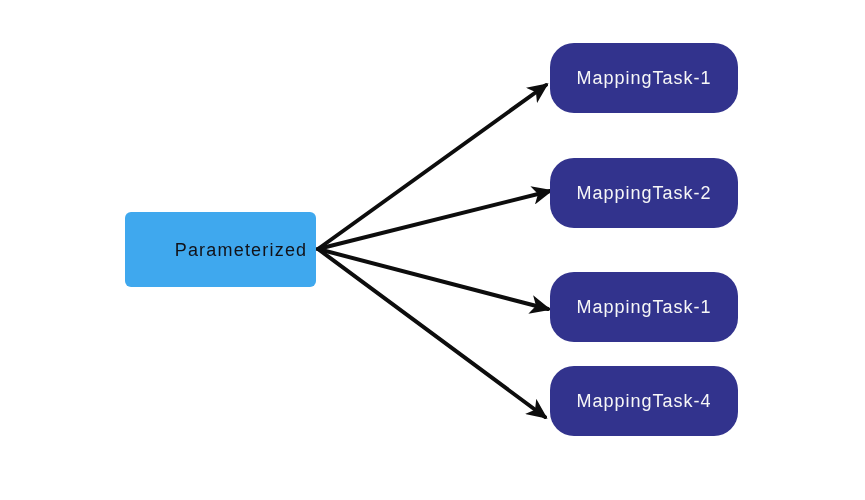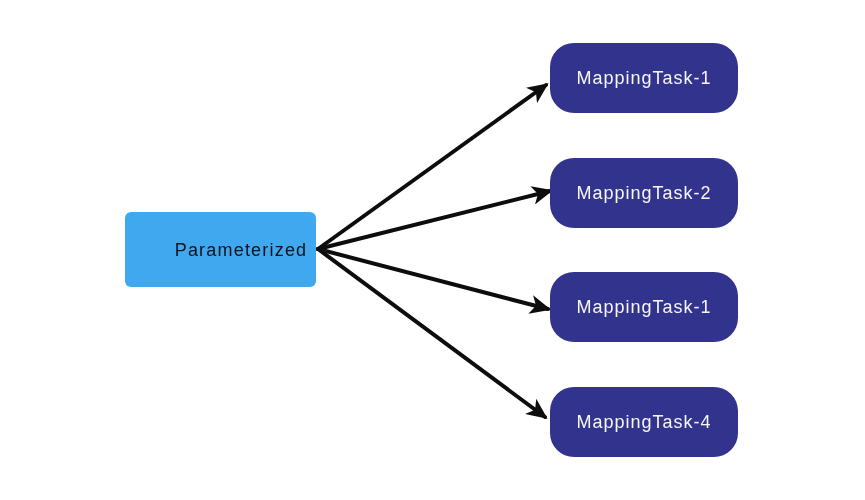--- a/index.html
+++ b/index.html
@@ -54,21 +54,21 @@
     width: 188px; height: 70px;
     background: var(--task-fill, #32338D);
     border-radius: 24px;
     color: var(--task-text, #f7f7f7);
     font-size: 18px;
     letter-spacing: 1px;
   }
   .node.task-1 { top: 43px; }
   .node.task-2 { top: 158px; justify-content: center; }
   .node.task-3 { top: 272px; }
-  .node.task-4 { top: 387px; }
+  .node.task-4 { top: 366px; }
 </style>
 </head>
 <body>
 
 <div class="canvas">
 
   <svg class="arrows" viewBox="0 0 865 500" xmlns="http://www.w3.org/2000/svg" aria-hidden="true">
     <defs>
       <marker id="arrowhead" viewBox="0 0 10 9" refX="8.5" refY="4.5" markerUnits="userSpaceOnUse" markerWidth="21" markerHeight="19" orient="auto">
         <path class="arrowhead-shape" d="M0,0 L10,4.5 L0,9 L2.6,4.5 Z"></path>

